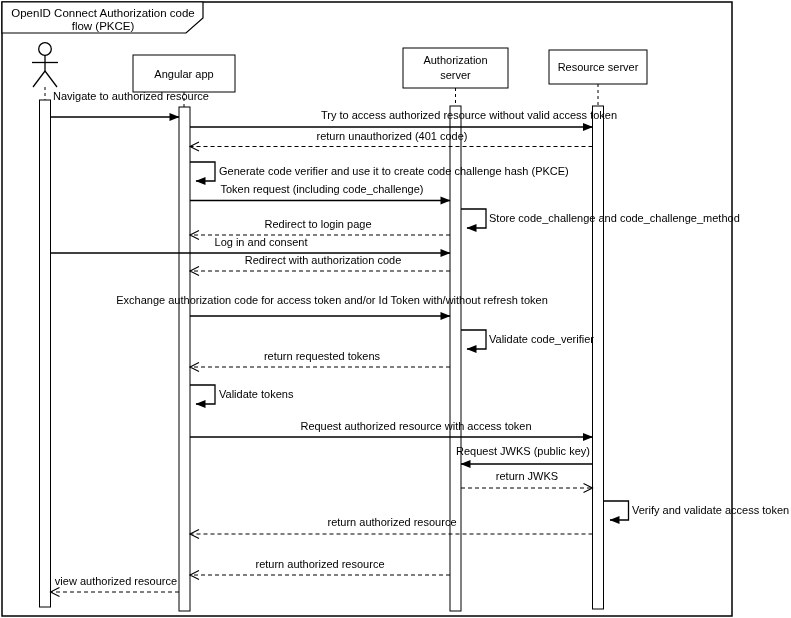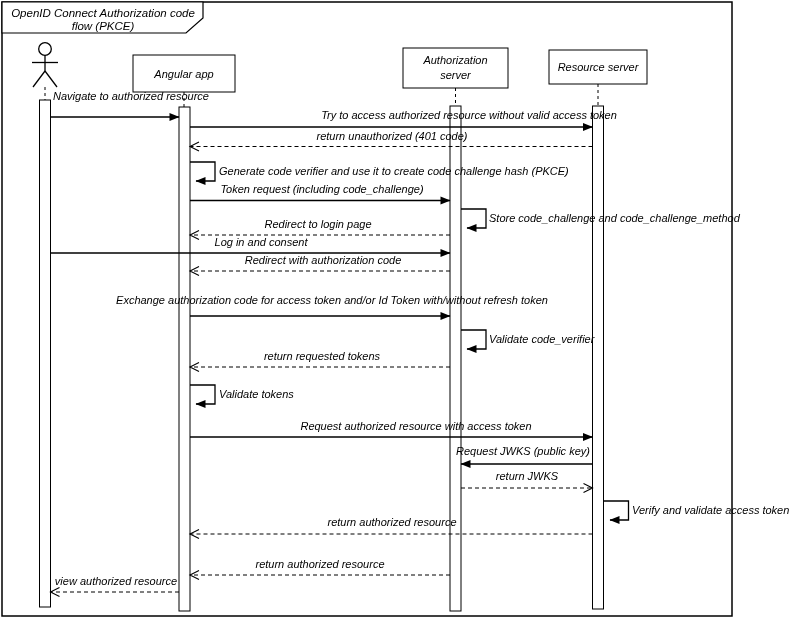--- a/index.html
+++ b/index.html
@@ -1,16 +1,16 @@
 <!DOCTYPE html>
 <html><head>
 <meta charset="utf-8">
 <style>
   html,body{margin:0;padding:0;background:#ffffff;}
-  .stage{position:relative;width:791px;height:618px;background:#fff;overflow:hidden;font-style:italic;}
+  .stage{position:relative;width:791px;height:618px;background:#fff;overflow:hidden;}
   svg{display:block;}
   .frame{fill:none;stroke:#000;stroke-width:1.5;}
   .titlebox{fill:#fff;stroke:#000;stroke-width:1.2;}
   .pbox{fill:#fff;stroke:#000;stroke-width:1;}
   .bar{fill:#fff;stroke:#000;stroke-width:1;}
   .life{stroke:#000;stroke-width:1;stroke-dasharray:3 3;fill:none;}
   .solid{stroke:#000;stroke-width:1.3;fill:none;}
   .dashed{stroke:#000;stroke-width:1;stroke-dasharray:4 3;fill:none;}
   .actor{stroke:#000;stroke-width:1.3;fill:none;}
   .lbl{font-family:"Liberation Sans",sans-serif;font-size:11px;fill:#000;}

